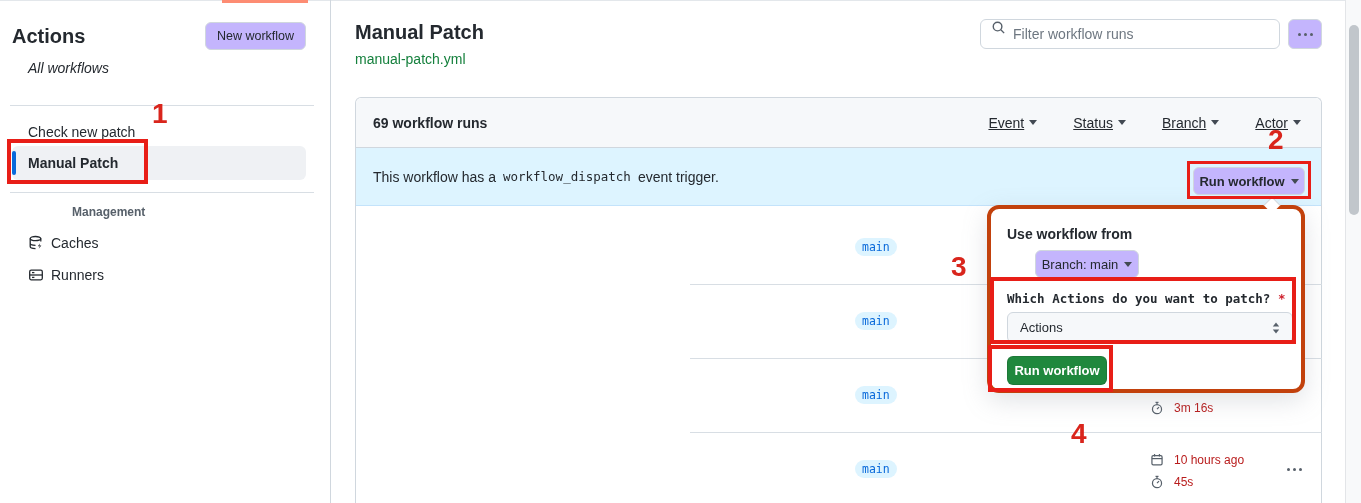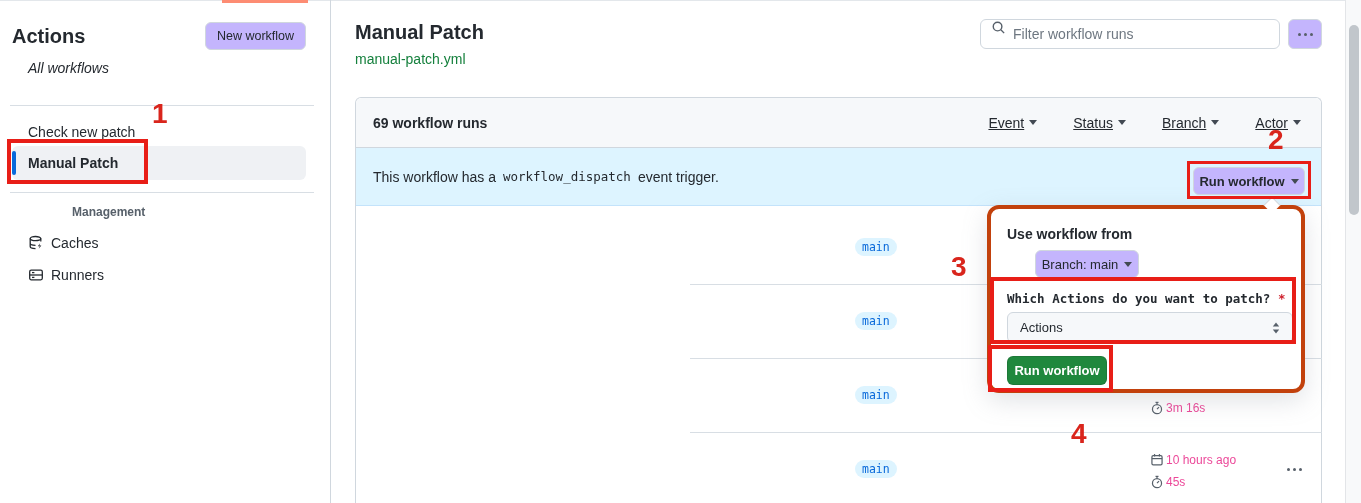--- a/index.html
+++ b/index.html
@@ -31,21 +31,21 @@
                  display:flex; align-items:center; justify-content:space-between; padding:0 20px 0 17px; }
   .filters { display:flex; align-items:center; gap:36px;text-decoration:underline; }
   .filter-item { display:flex; align-items:center; gap:5px; font-size:14px; color:#24292f; cursor:pointer; }
 
   .banner { background:#ddf4ff; border-bottom:1px solid rgba(9,105,218,0.12); display:flex; align-items:center; padding-left:17px; font-size:14px; }
 
   .branch-badge { display:inline-flex; align-items:center; background:#ddf4ff; color:#0969da;
                   font-family:"DejaVu Sans Mono","Liberation Mono",monospace; font-size:11.5px;
                   padding:2px 7px; border-radius:10px; cursor:pointer; }
 
-  .meta { display:flex; align-items:center; gap:2px; font-size:12px; color:#ec4899; }
+  .meta { display:flex; align-items:center; gap:10px; font-size:12px; color:#b91c1c; }
 
   .kebab { display:flex; align-items:center; gap:3px; cursor:pointer; }
   .kebab i { width:3px; height:3px; border-radius:50%; background:#57606a; display:block; }
 
   .panel { background:#fff; border:4px solid #c2410c; border-radius:12px;
            box-shadow:0 8px 24px rgba(140,149,159,0.25); z-index:10; }
   .panel-caret { width:12px; height:12px; background:#fff; border-top:1px solid #d0d7de; border-left:1px solid #d0d7de;
                  transform:rotate(45deg); z-index:11; }
 
   .anno-box { border:4px solid #e81e17; z-index:20; pointer-events:none; }

